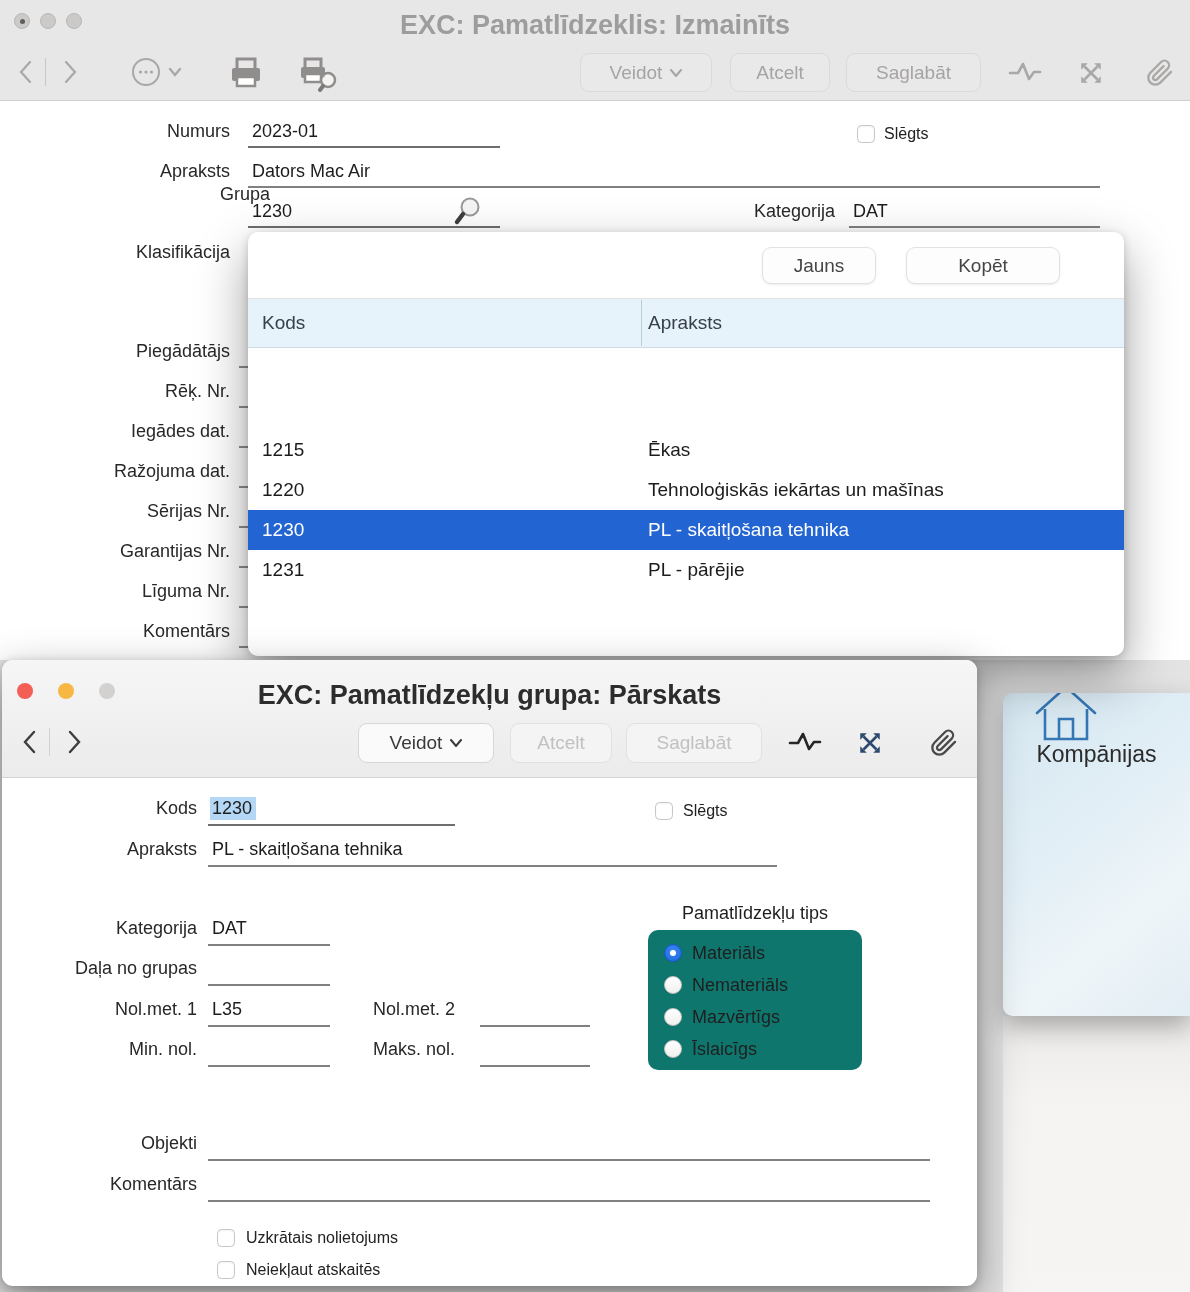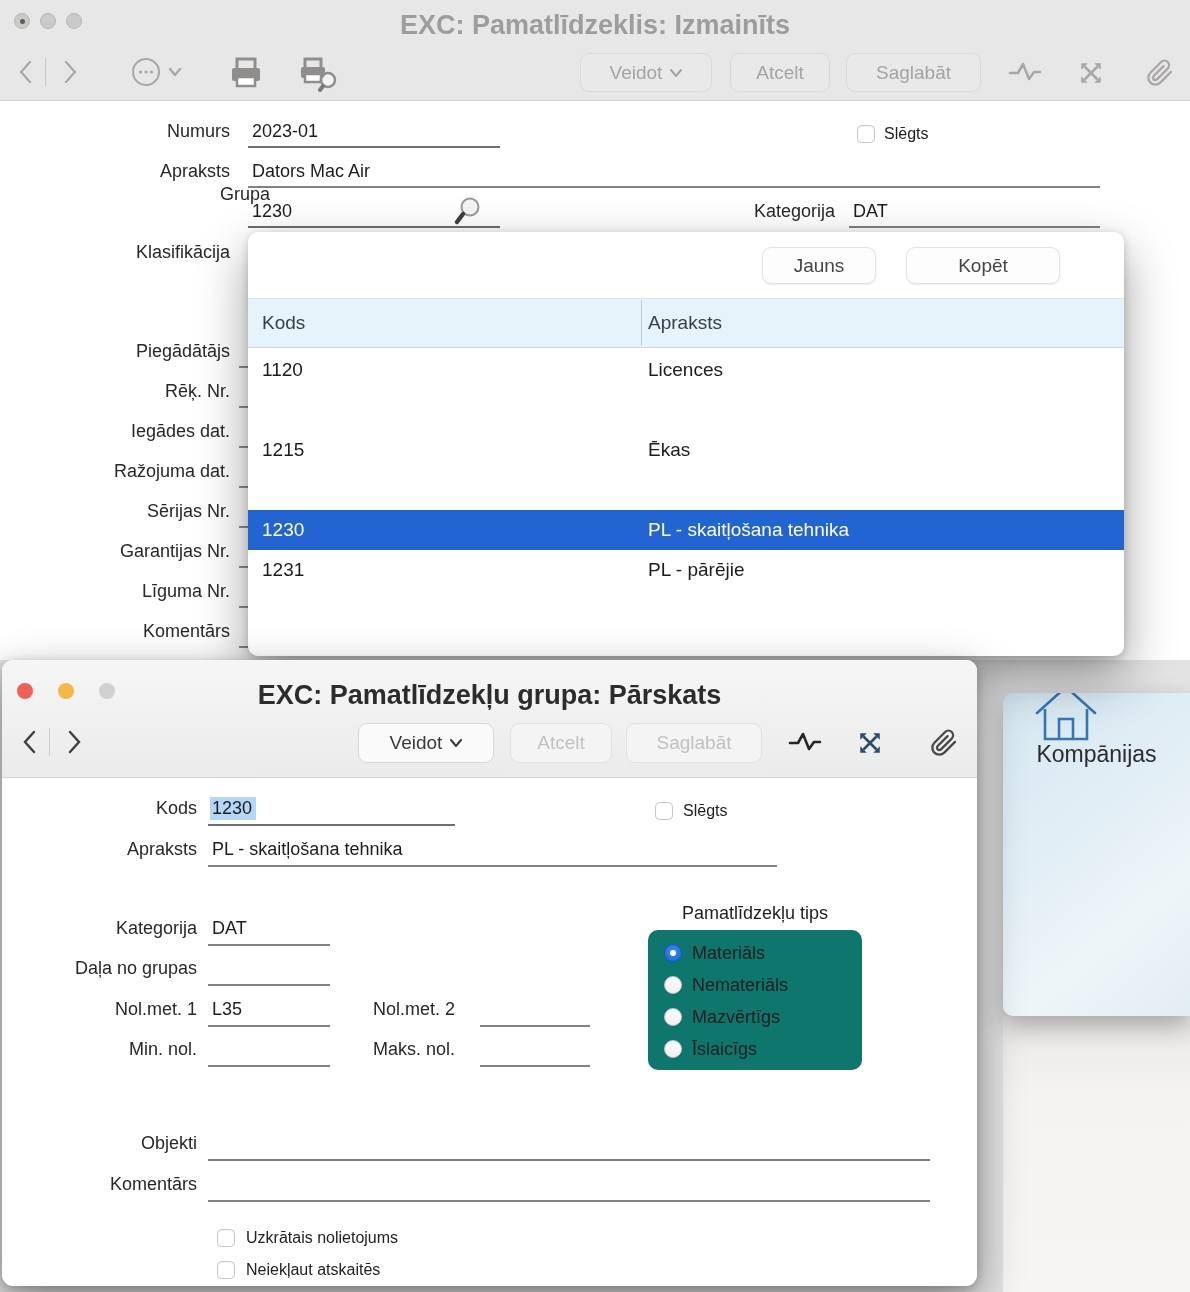--- a/index.html
+++ b/index.html
@@ -207,27 +207,27 @@
   <div class="pop-btn" style="left:658px;width:154px;">
       <span>Kopēt</span>
     </div>
 
   <div id="pop-header">
     <span class="pop-col" style="left:14px;">Kods</span>
     <span class="pop-col" style="left:400px;">Apraksts</span>
   </div>
   <div id="pop-divider"></div>
 
-  <div class="pop-row" style="top:118px;">
-    <span class="c1">1120</span>
-      <span class="c2">Licences</span>
-    </div>
   <div class="pop-row" style="top:198px;">
     <span class="c1">1215</span>
       <span class="c2">Ēkas</span>
+    </div>
+  <div class="pop-row" style="top:238px;">
+    <span class="c1">1220</span>
+      <span class="c2">Tehnoloģiskās iekārtas un mašīnas</span>
     </div>
   <div class="pop-row selected" style="top:278px;">
     <span class="c1">1230</span>
       <span class="c2">PL - skaitļošana tehnika</span>
     </div>
   <div class="pop-row" style="top:318px;">
     <span class="c1">1231</span>
       <span class="c2">PL - pārējie</span>
     </div>
 </div>

